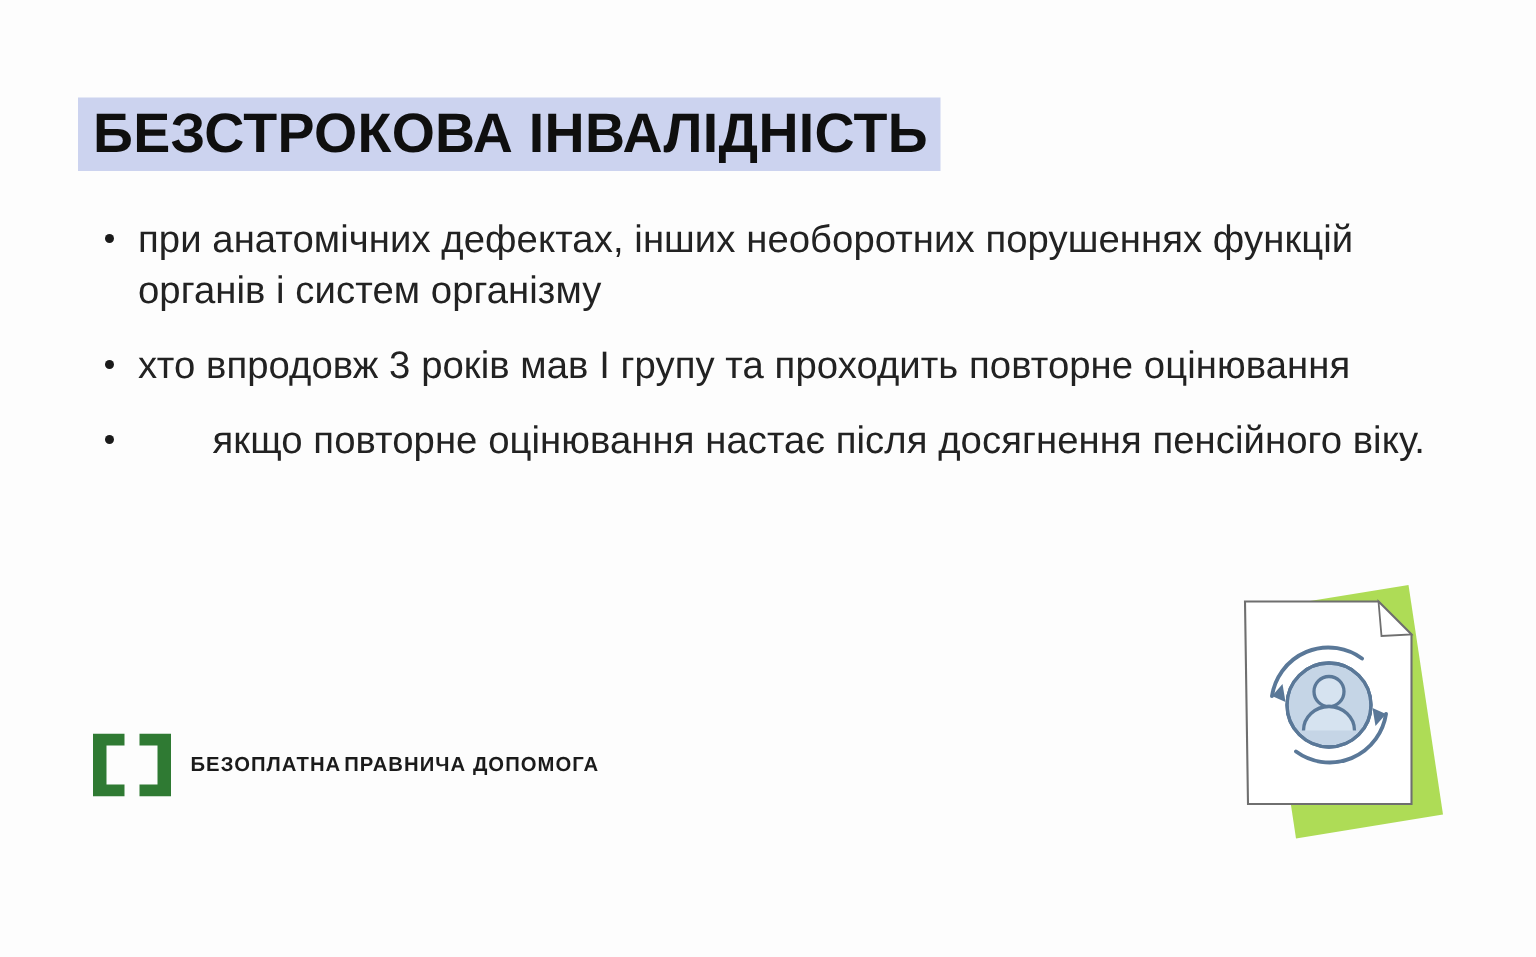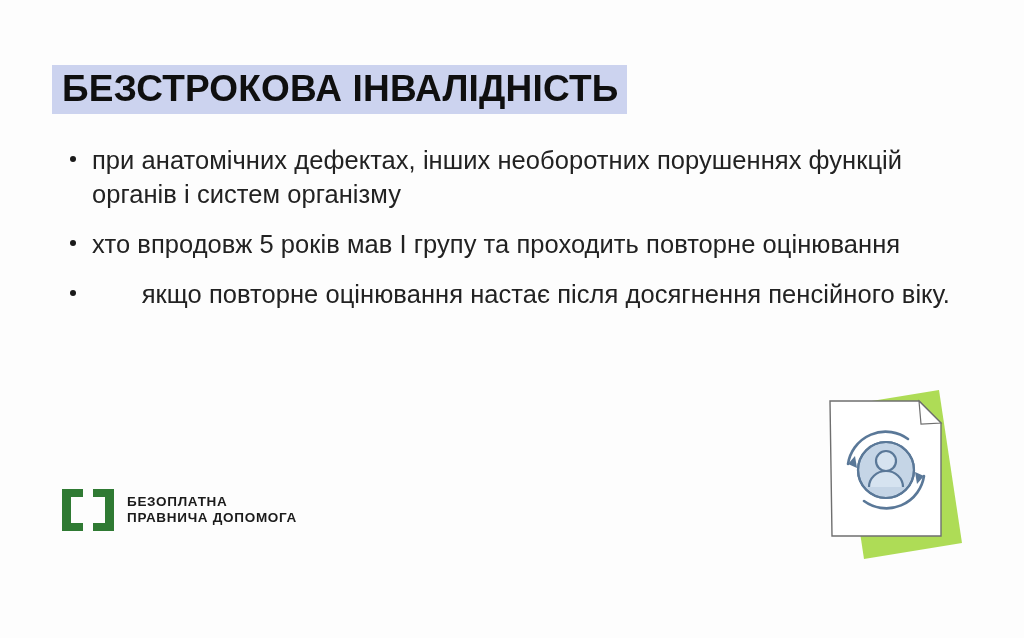--- a/index.html
+++ b/index.html
@@ -77,21 +77,21 @@
     top: 489px;
     display: flex;
     align-items: center;
     gap: 13px;
   }
   #logo-mark {
     display: block;
   }
   #logo-words {
     display: flex;
-    flex-direction: column;
+    flex-direction: row;
     justify-content: center;
     gap: 2px;
   }
   .logo-line {
     font-size: 13.5px;
     font-weight: 700;
     letter-spacing: 0.7px;
     color: #1b1b1b;
     line-height: 1.05;
     white-space: nowrap;
@@ -118,21 +118,21 @@
     </span>
   </div>
 
   <ul id="bullet-list" style="list-style:none;margin:0;padding:0;">
     <li class="bullet-item">
       <span class="bullet-dot"></span>
       <span class="bullet-text">при анатомічних дефектах, інших необоротних порушеннях функцій органів і систем організму</span>
     </li>
     <li class="bullet-item">
       <span class="bullet-dot"></span>
-      <span class="bullet-text">хто впродовж 5 років мав I групу та проходить повторне оцінювання</span>
+      <span class="bullet-text">хто впродовж 3 років мав I групу та проходить повторне оцінювання</span>
     </li>
     <li class="bullet-item">
       <span class="bullet-dot"></span>
       <span class="bullet-text">якщо повторне оцінювання настає після досягнення пенсійного віку.</span>
     </li>
   </ul>
 
   <div id="logo">
     <svg id="logo-mark" width="52" height="42" viewBox="0 0 52 42">
 

